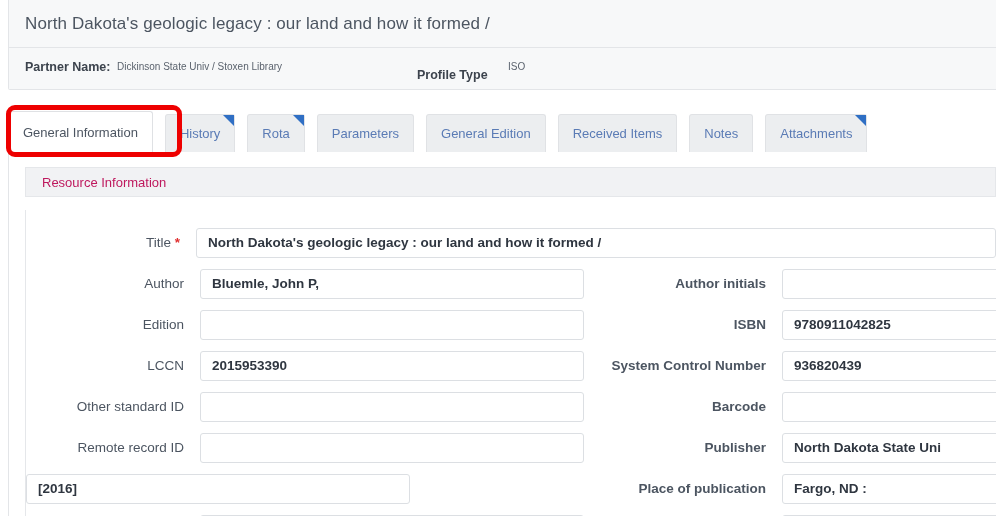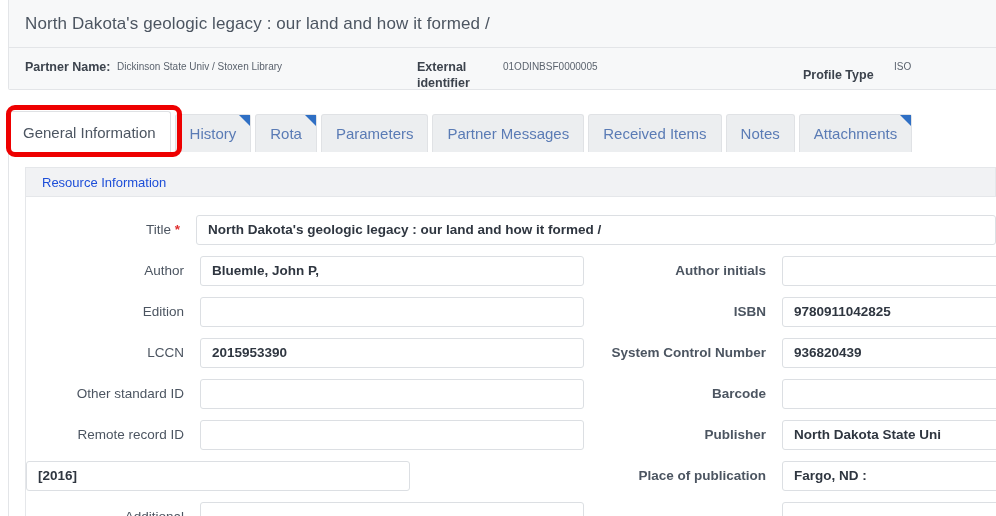--- a/index.html
+++ b/index.html
@@ -79,26 +79,26 @@
     align-items: flex-end;
     border-bottom: 1px solid #dfe1e4;
   }
   .tab {
     position: relative;
     height: 38px;
     display: flex;
     align-items: center;
     justify-content: flex-end;
     padding: 0 14px;
-    margin-right: 4px;
+    margin-right: 12px;
     background: #eceef0;
     border: 1px solid #e0e2e5;
     border-bottom: none;
     border-radius: 3px 3px 0 0;
-    font-size: 15px;
+    font-size: 13px;
     color: #5a7bb5;
     white-space: nowrap;
     box-sizing: border-box;
     cursor: pointer;
   }
   .tab.active {
     background: #ffffff;
     color: #4c5561;
     border-color: #dfe1e4;
     height: 42px;
@@ -134,29 +134,29 @@
     left: 8px;
     top: 152px;
     width: 988px;
     height: 364px;
     background: #ffffff;
     border-left: 1px solid #e3e5e8;
     box-sizing: border-box;
     overflow: hidden;
   }
   .section-bar {
-    margin: 15px 0 0 16px;
+    margin: 15px 0 13px 16px;
     height: 30px;
     background: #f1f2f4;
     border: 1px solid #e5e7ea;
     display: flex;
     align-items: center;
     padding-left: 16px;
     font-size: 13px;
-    color: #1d4ed8;
+    color: #be185d;
     box-sizing: border-box;
   }
   .form-body {
     position: relative;
     margin-left: 16px;
     border-left: 1px solid #e5e7ea;
     padding-top: 12px;
     height: 344px;
     box-sizing: border-box;
   }
@@ -213,24 +213,20 @@
 
 <div class="app">
 
   <div class="header-card">
     <div class="record-title">North Dakota's geologic legacy : our land and how it formed /</div>
     <div class="meta-row">
       <div class="meta-group mg-partner">
         <div class="meta-label">Partner Name:</div>
         <div class="meta-value">Dickinson State Univ / Stoxen Library</div>
       </div>
-      <div class="meta-group mg-ext">
-        <div class="meta-label">External identifier</div>
-        <div class="meta-value">01ODINBSF0000005</div>
-      </div>
       <div class="meta-group mg-profile">
         <div class="meta-label">Profile Type</div>
         <div class="meta-value">ISO</div>
       </div>
     </div>
   </div>
 
   <div class="tabs" id="tabstrip">
       <div class="tab active">
         <span>General Information</span>
@@ -240,21 +236,21 @@
         <span class="corner-flag"></span>
       </div>
       <div class="tab">
         <span>Rota</span>
         <span class="corner-flag"></span>
       </div>
       <div class="tab">
         <span>Parameters</span>
       </div>
       <div class="tab">
-        <span>Partner Messages</span>
+        <span>General Edition</span>
       </div>
       <div class="tab">
         <span>Received Items</span>
       </div>
       <div class="tab">
         <span>Notes</span>
       </div>
       <div class="tab">
         <span>Attachments</span>
         <span class="corner-flag"></span>

